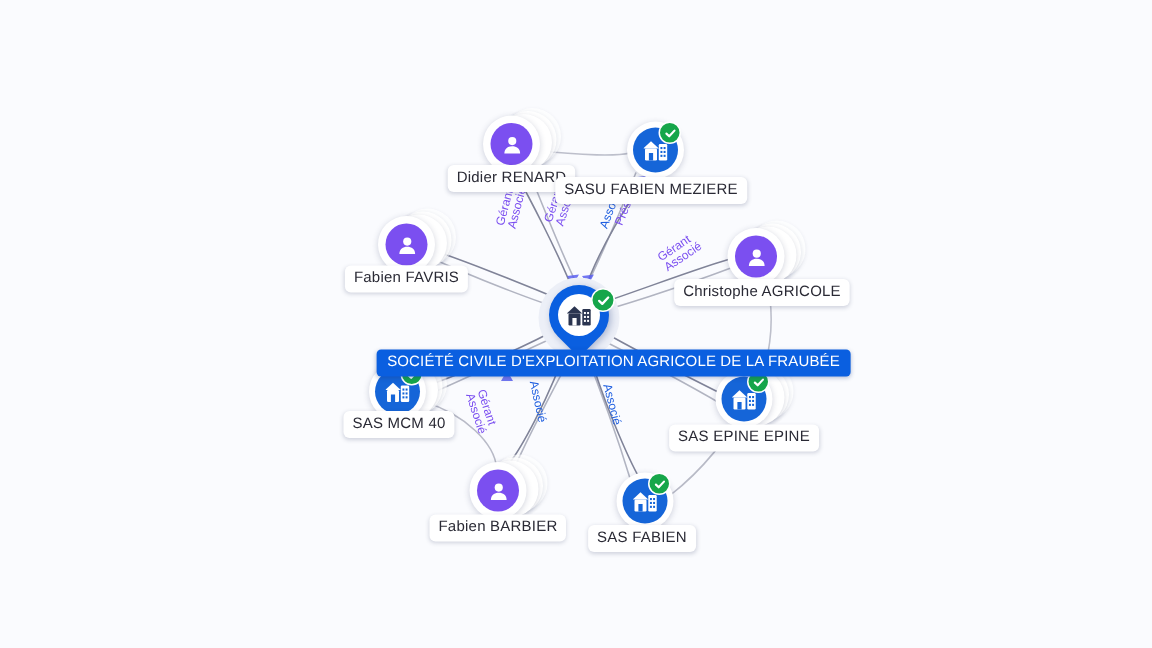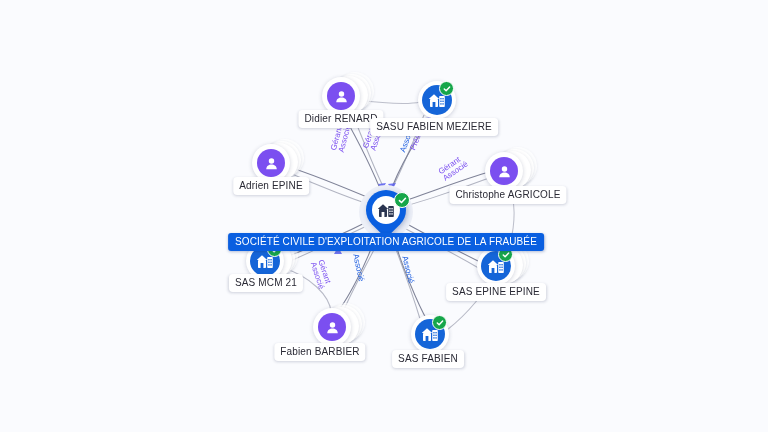--- a/index.html
+++ b/index.html
@@ -280,21 +280,21 @@
         </div>
         <div class="node-disc">
           <div class="node-inner">
             <svg width="15" height="15" viewBox="0 0 16 16">
               <circle cx="8" cy="5.4" r="2.9" fill="#ffffff"></circle>
               <path d="M2.4,14.2 C2.4,10.6 5.0,9.0 8,9.0 C11,9.0 13.6,10.6 13.6,14.2 Z" fill="#ffffff"></path>
             </svg>
           </div>
         </div>
       </div>
-      <div class="node-label" style="left: 271px; top: 177px;">Adrien EPINE</div>
+      <div class="node-label" style="left: 271px; top: 177px;">Fabien FAVRIS</div>
       <div class="node person" style="left: 504px; top: 171px;">
         <div class="card-stack">
           <div class="stack-sheet" style="left: -5px; top: -24px; opacity: 0.55;"></div>
           <div class="stack-sheet" style="left: -8px; top: -22px; opacity: 0.8;"></div>
           <div class="stack-sheet" style="left: -11px; top: -20px; opacity: 1;"></div>
         </div>
         <div class="node-disc">
           <div class="node-inner">
             <svg width="15" height="15" viewBox="0 0 16 16">
               <circle cx="8" cy="5.4" r="2.9" fill="#ffffff"></circle>
@@ -325,21 +325,21 @@
               <rect x="3.6" y="9" width="2.8" height="5" fill="#1565d8"></rect>
             </svg>
           </div>
         </div>
         <div class="badge-check">
           <svg width="8" height="8" viewBox="0 0 10 10">
             <path d="M1.6,5.1 L3.9,7.3 L8.3,2.6" stroke="#ffffff" stroke-width="1.8" fill="none" stroke-linecap="round" stroke-linejoin="round"></path>
           </svg>
         </div>
       </div>
-      <div class="node-label" style="left: 266px; top: 274px;">SAS MCM 21</div>
+      <div class="node-label" style="left: 266px; top: 274px;">SAS MCM 40</div>
       <div class="node company" style="left: 496px; top: 266px;">
         <div class="card-stack">
           <div class="stack-sheet" style="left: -5px; top: -24px; opacity: 0.55;"></div>
           <div class="stack-sheet" style="left: -8px; top: -22px; opacity: 0.8;"></div>
           <div class="stack-sheet" style="left: -11px; top: -20px; opacity: 1;"></div>
         </div>
         <div class="node-disc">
           <div class="node-inner">
             <svg width="17" height="15" viewBox="0 0 17 15">
               <rect x="1" y="6" width="8" height="8" rx="0.8" fill="#ffffff"></rect>
@@ -370,21 +370,21 @@
         </div>
         <div class="node-disc">
           <div class="node-inner">
             <svg width="15" height="15" viewBox="0 0 16 16">
               <circle cx="8" cy="5.4" r="2.9" fill="#ffffff"></circle>
               <path d="M2.4,14.2 C2.4,10.6 5.0,9.0 8,9.0 C11,9.0 13.6,10.6 13.6,14.2 Z" fill="#ffffff"></path>
             </svg>
           </div>
         </div>
       </div>
-      <div class="node-label" style="left: 320px; top: 343px;">Fabien BARBIER</div>
+      <div class="node-label" style="left: 332px; top: 343px;">Fabien BARBIER</div>
       <div class="node company" style="left: 430px; top: 334px;">
         <div class="node-disc">
           <div class="node-inner">
             <svg width="17" height="15" viewBox="0 0 17 15">
               <rect x="1" y="6" width="8" height="8" rx="0.8" fill="#ffffff"></rect>
               <polygon points="5,1.2 10.2,6 -0.2,6" fill="#ffffff"></polygon>
               <rect x="10.2" y="3" width="5.6" height="11" rx="0.8" fill="#ffffff"></rect>
               <rect x="11.3" y="5" width="1.3" height="1.4" fill="#1565d8"></rect>
               <rect x="13.4" y="5" width="1.3" height="1.4" fill="#1565d8"></rect>
               <rect x="11.3" y="7.6" width="1.3" height="1.4" fill="#1565d8"></rect>
@@ -421,15 +421,15 @@
         <rect x="3.6" y="9" width="2.8" height="5" fill="#ffffff"></rect>
       </svg>
     </div>
     <div class="badge-check">
       <svg width="9" height="9" viewBox="0 0 10 10">
         <path d="M1.6,5.1 L3.9,7.3 L8.3,2.6" stroke="#ffffff" stroke-width="1.7" fill="none" stroke-linecap="round" stroke-linejoin="round"></path>
       </svg>
     </div>
   </div>
 
-  <div id="center-title" style="left: 386px; top: 233px;">SOCIÉTÉ CIVILE D'EXPLOITATION AGRICOLE DE LA FRAUBÉE</div>
+  <div id="center-title" style="left: 409px; top: 233px;">SOCIÉTÉ CIVILE D'EXPLOITATION AGRICOLE DE LA FRAUBÉE</div>
 
 </div>
 
 </body></html>

